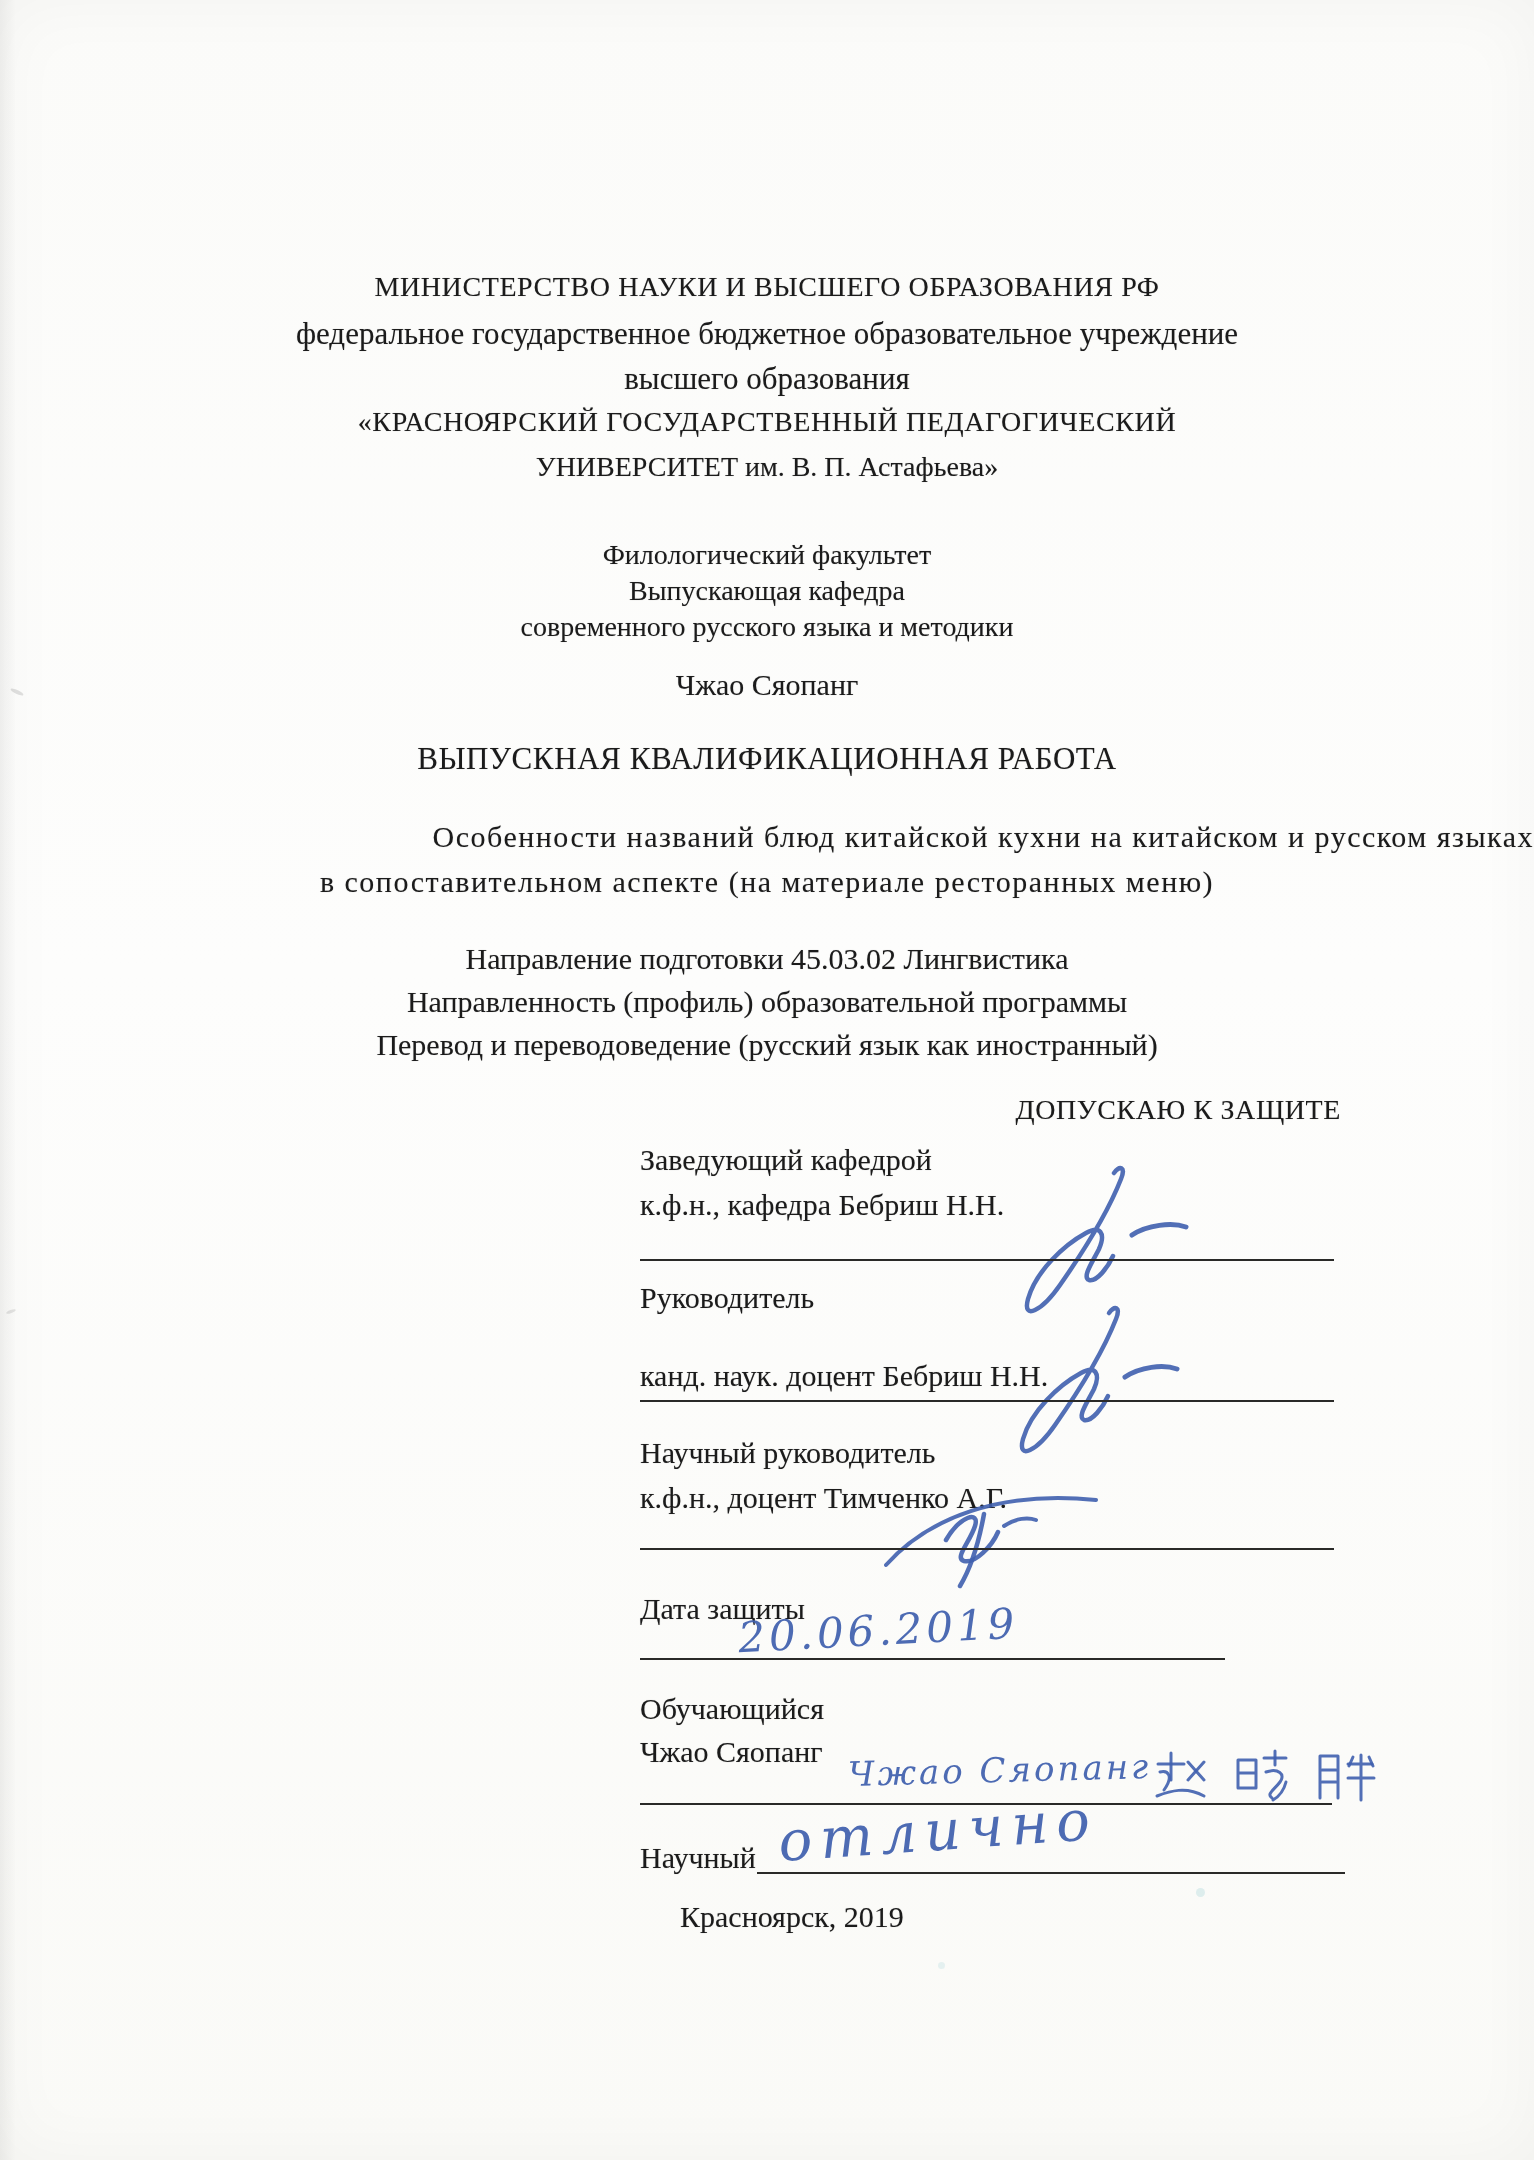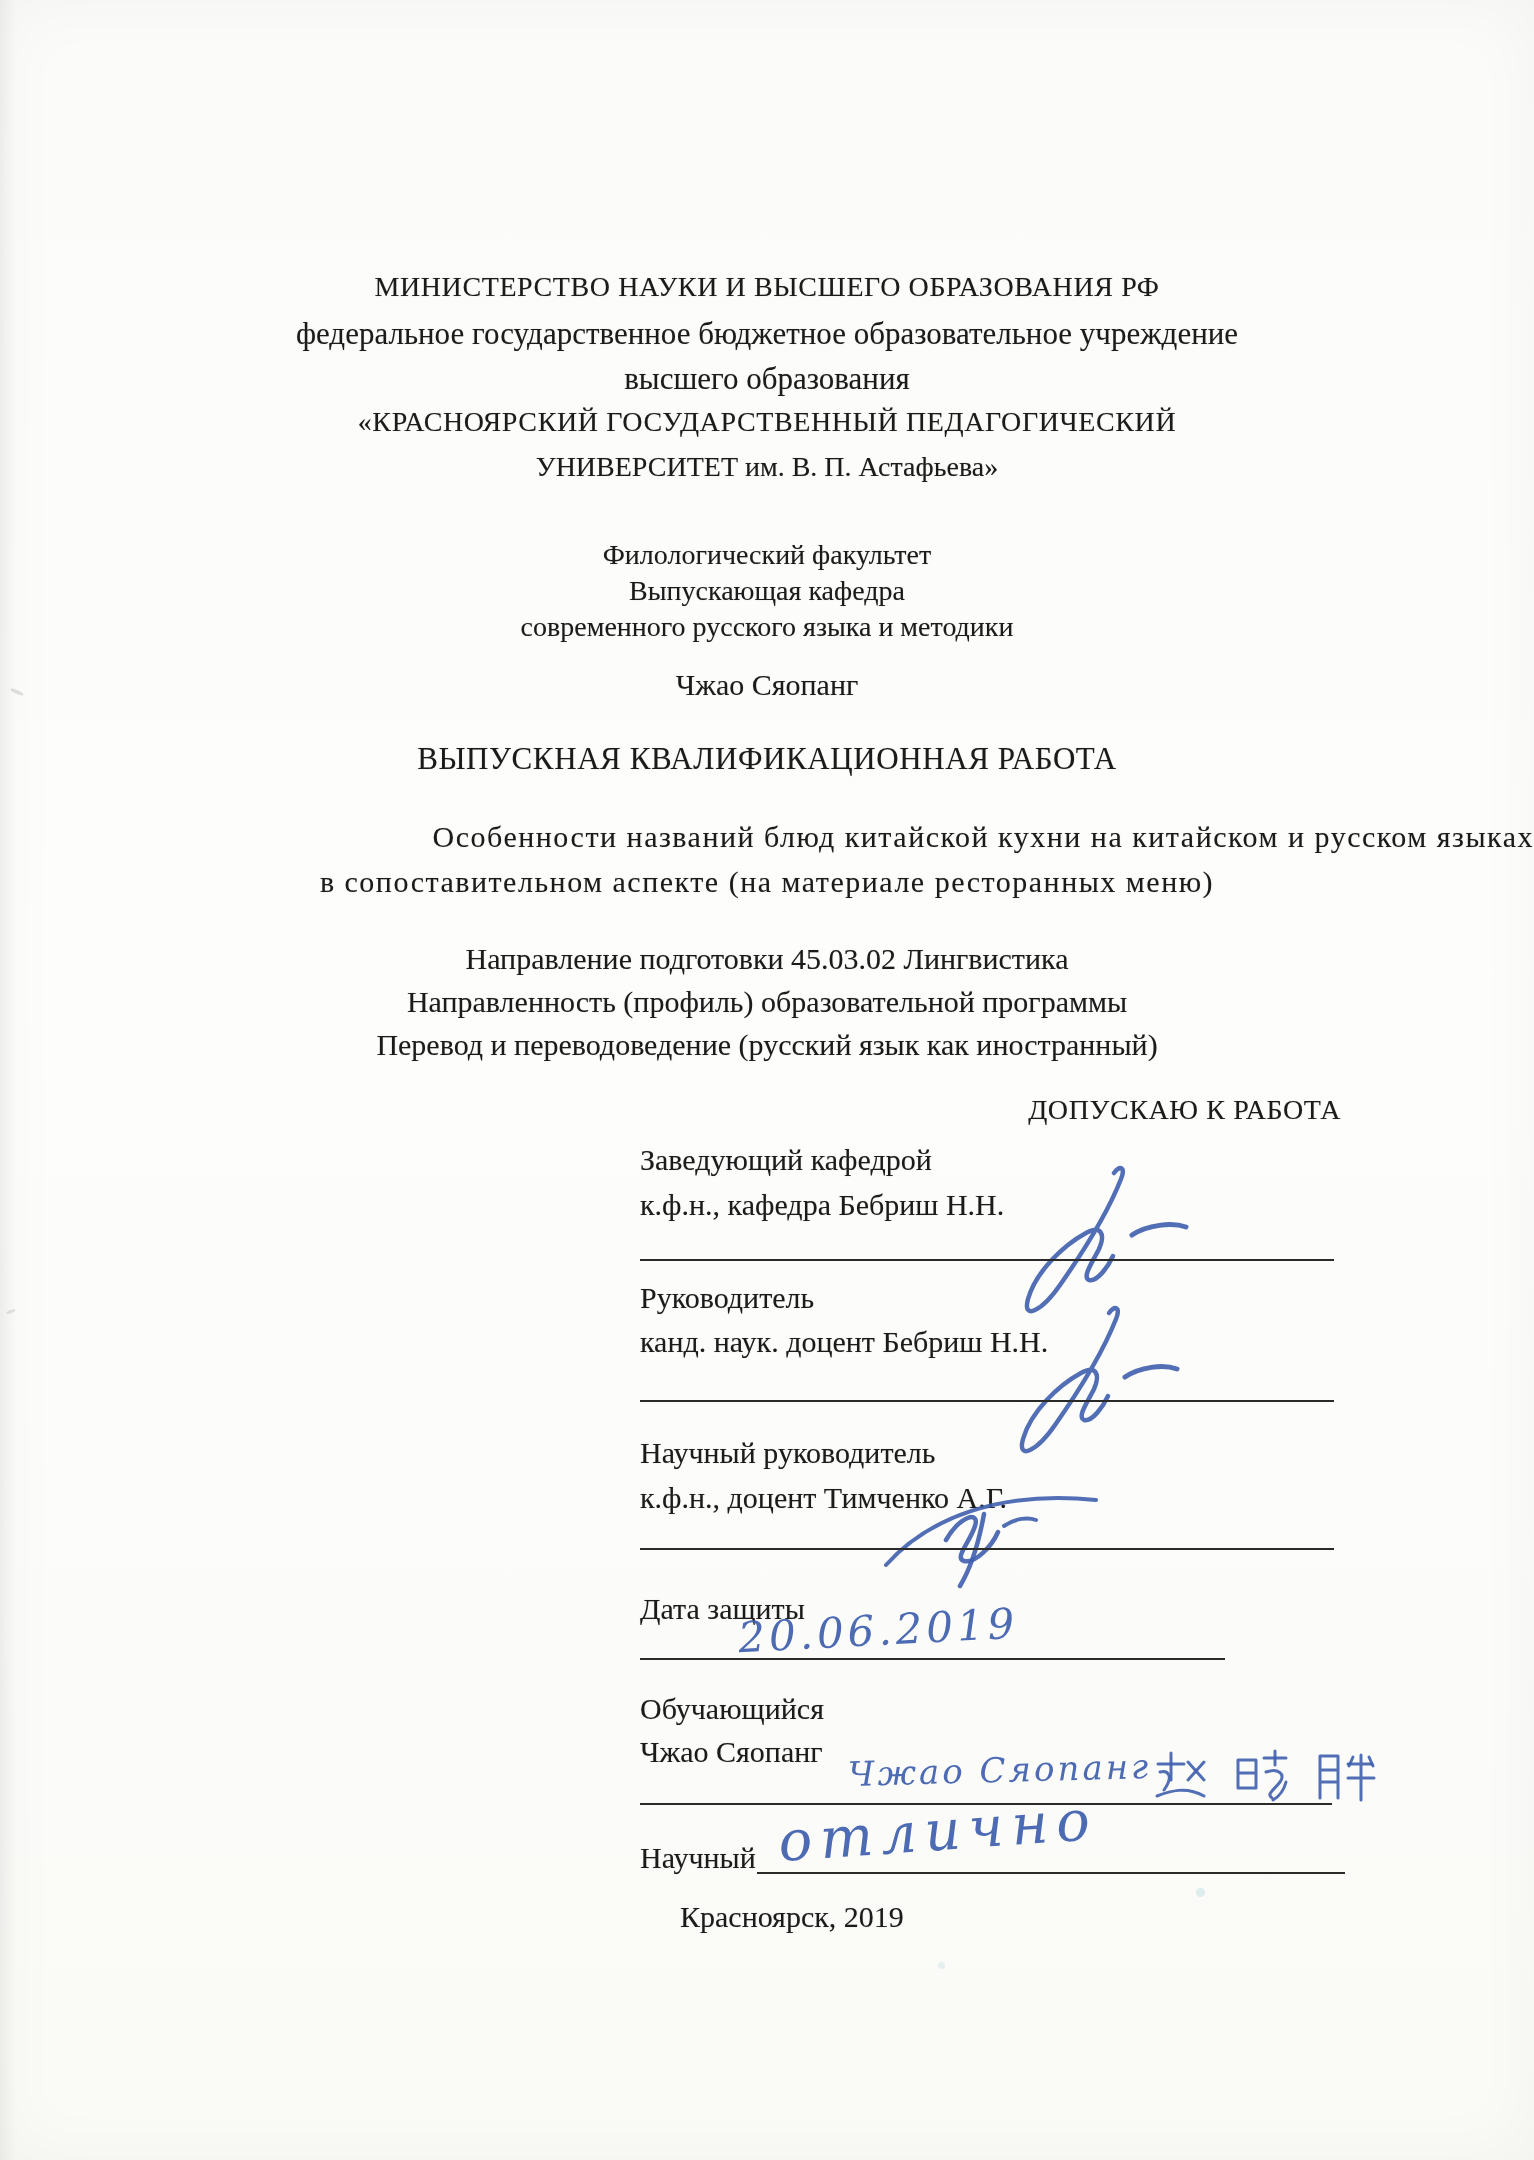--- a/index.html
+++ b/index.html
@@ -93,32 +93,32 @@
 
   <div class="tline fs31 caps" style="top:742px;">ВЫПУСКНАЯ КВАЛИФИКАЦИОННАЯ РАБОТА</div>
 
   <div class="tline fs30 title-line" style="top:820px;text-align:right;">Особенности названий блюд китайской кухни на китайском и русском языках</div>
   <div class="tline fs30 title-line" style="top:865px;">в сопоставительном аспекте (на материале ресторанных меню)</div>
 
   <div class="tline fs30" style="top:942px;">Направление подготовки 45.03.02 Лингвистика</div>
   <div class="tline fs30" style="top:985px;">Направленность (профиль) образовательной программы</div>
   <div class="tline fs30" style="top:1028px;">Перевод и переводоведение (русский язык как иностранный)</div>
 
-  <div class="lft fs32 caps" style="top:1095px; right:193px;">ДОПУСКАЮ К РАБОТА</div>
+  <div class="lft fs32 caps" style="top:1095px; right:193px;">ДОПУСКАЮ К ЗАЩИТЕ</div>
 
   <div class="lft fs30" style="top:1143px; left:640px;">Заведующий кафедрой</div>
   <div class="lft fs30" style="top:1188px; left:640px;">к.ф.н., кафедра Бебриш Н.Н.</div>
   <svg class="sig-svg" style="left:990px; top:1163px;" width="210" height="170" viewBox="0 0 210 170">
     <path stroke-width="4.5" d="M124,10 C130,2 136,4 131,16 C120,44 98,82 70,122 C52,148 32,158 38,136 C46,108 74,82 96,70 C110,62 116,70 109,86 C102,100 92,114 99,117 C107,119 118,104 123,93"></path>
     <path stroke-width="5" d="M142,72 C157,62 182,59 196,64"></path>
   </svg>
   <div class="sigline" style="top:1259px; left:640px; width:694px;"></div>
 
   <div class="lft fs30" style="top:1281px; left:640px;">Руководитель</div>
-  <div class="lft fs30" style="top:1325px; left:640px;">канд. наук. доцент Бебриш Н.Н.</div>
+  <div class="lft fs30" style="top:1359px; left:640px;">канд. наук. доцент Бебриш Н.Н.</div>
   <svg class="sig-svg" style="left:985px; top:1303px;" width="210" height="170" viewBox="0 0 210 170">
     <path stroke-width="4.5" d="M124,10 C130,2 136,4 131,16 C120,44 98,82 70,122 C52,148 32,158 38,136 C46,108 74,82 96,70 C110,62 116,70 109,86 C102,100 92,114 99,117 C107,119 118,104 123,93"></path>
     <path stroke-width="5" d="M140,74 C155,64 178,61 192,66"></path>
   </svg>
   <div class="sigline" style="top:1400px; left:640px; width:694px;"></div>
 
   <div class="lft fs30" style="top:1436px; left:640px;">Научный руководитель</div>
   <div class="lft fs30" style="top:1481px; left:640px;">к.ф.н., доцент Тимченко А.Г.</div>
   <svg class="sig-svg" style="left:880px; top:1470px;" width="230" height="130" viewBox="0 0 230 130">
     <path stroke-width="4" d="M6,95 C48,48 120,20 216,30"></path>

